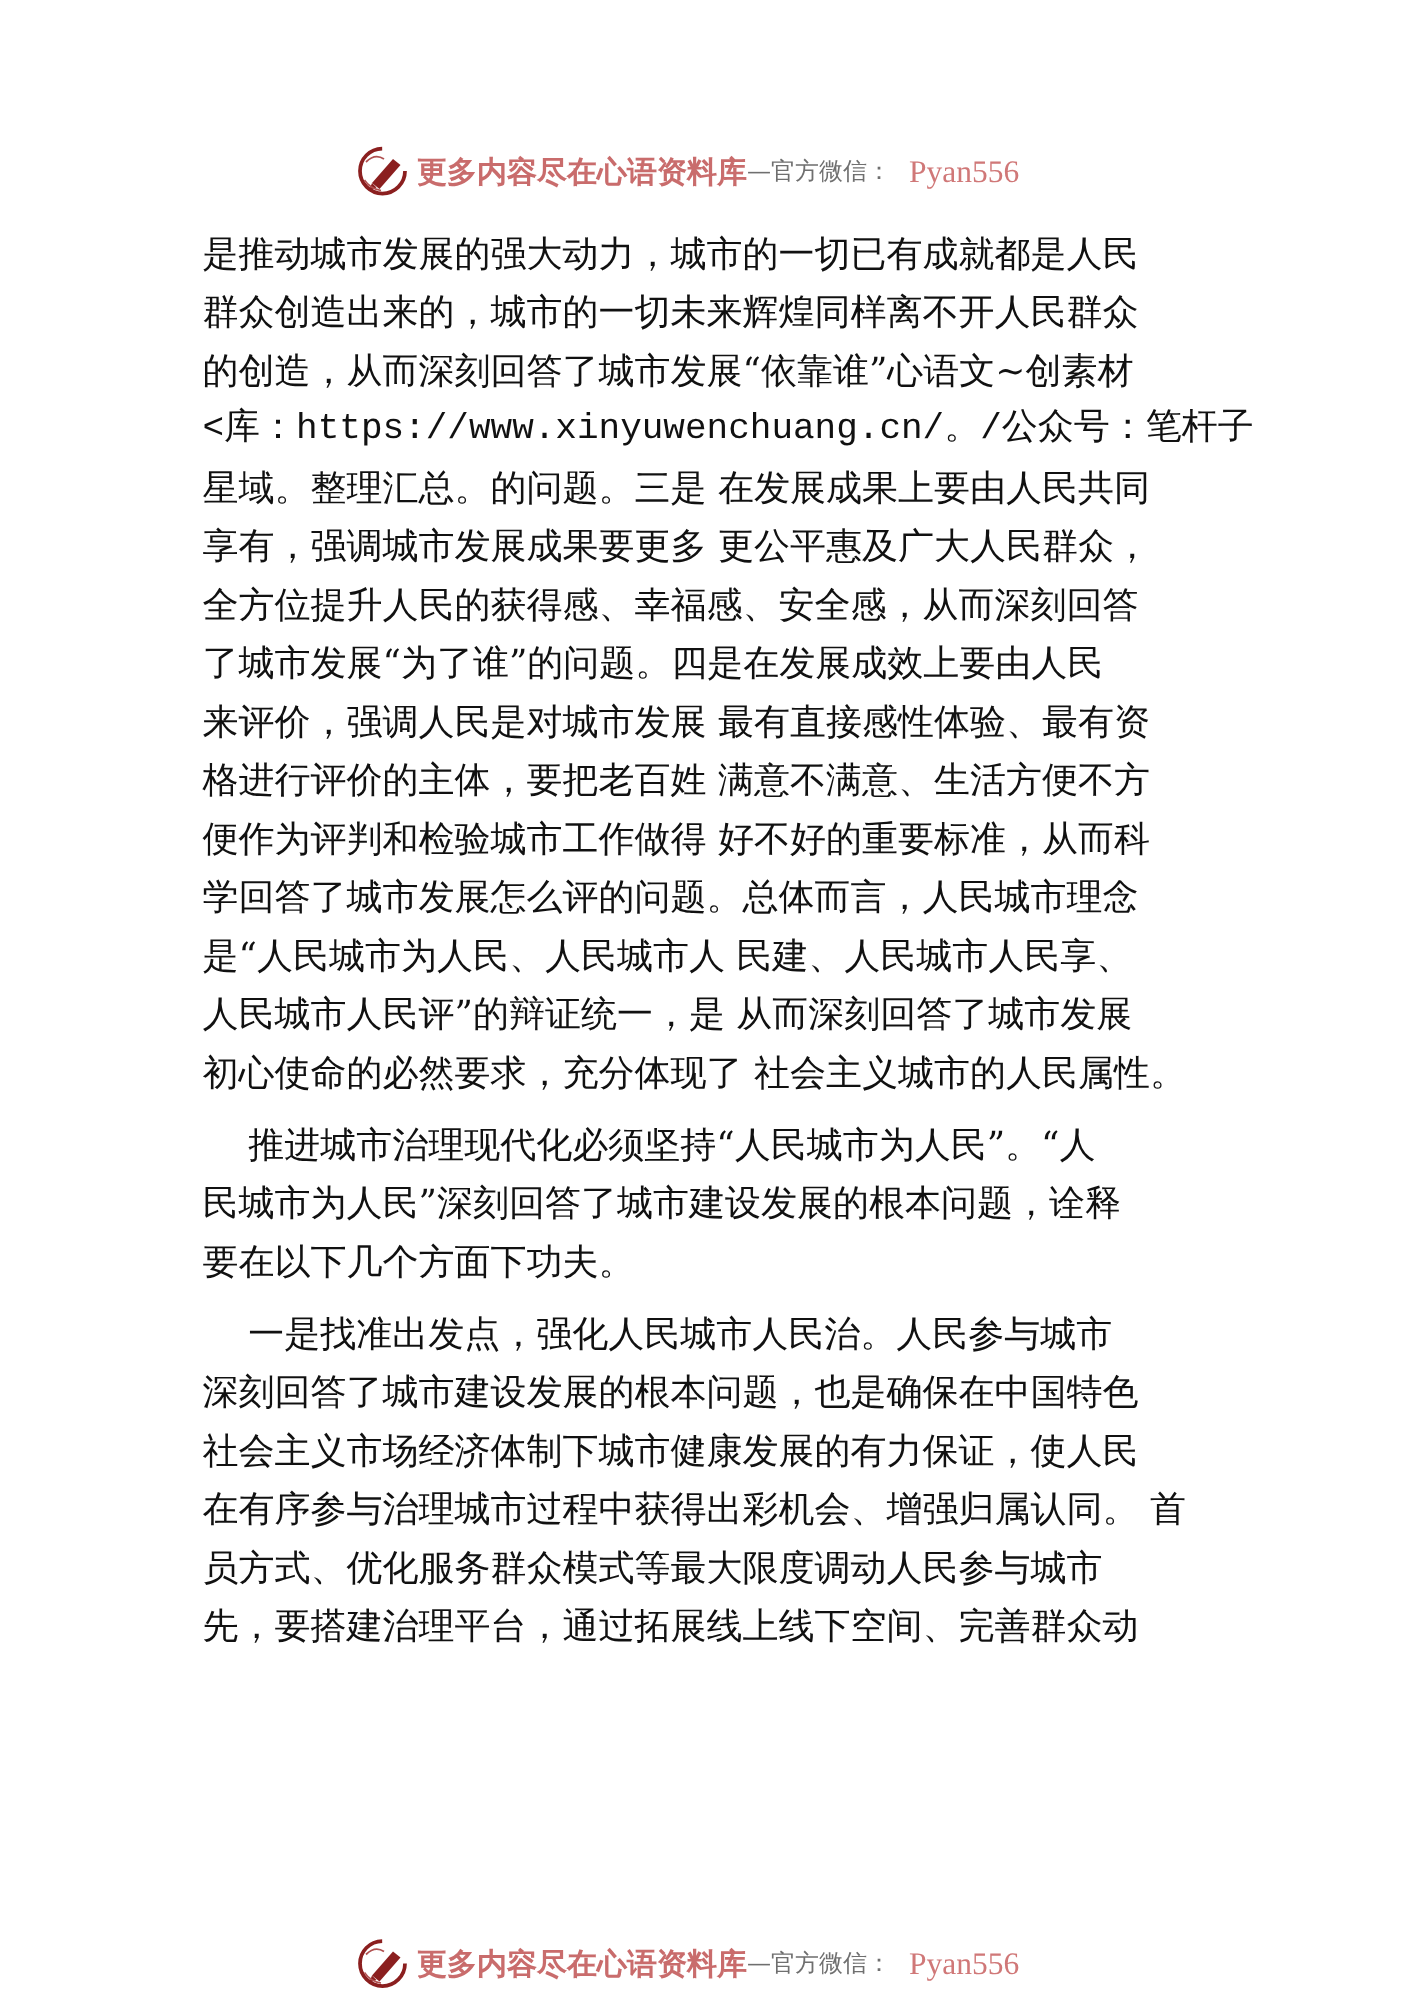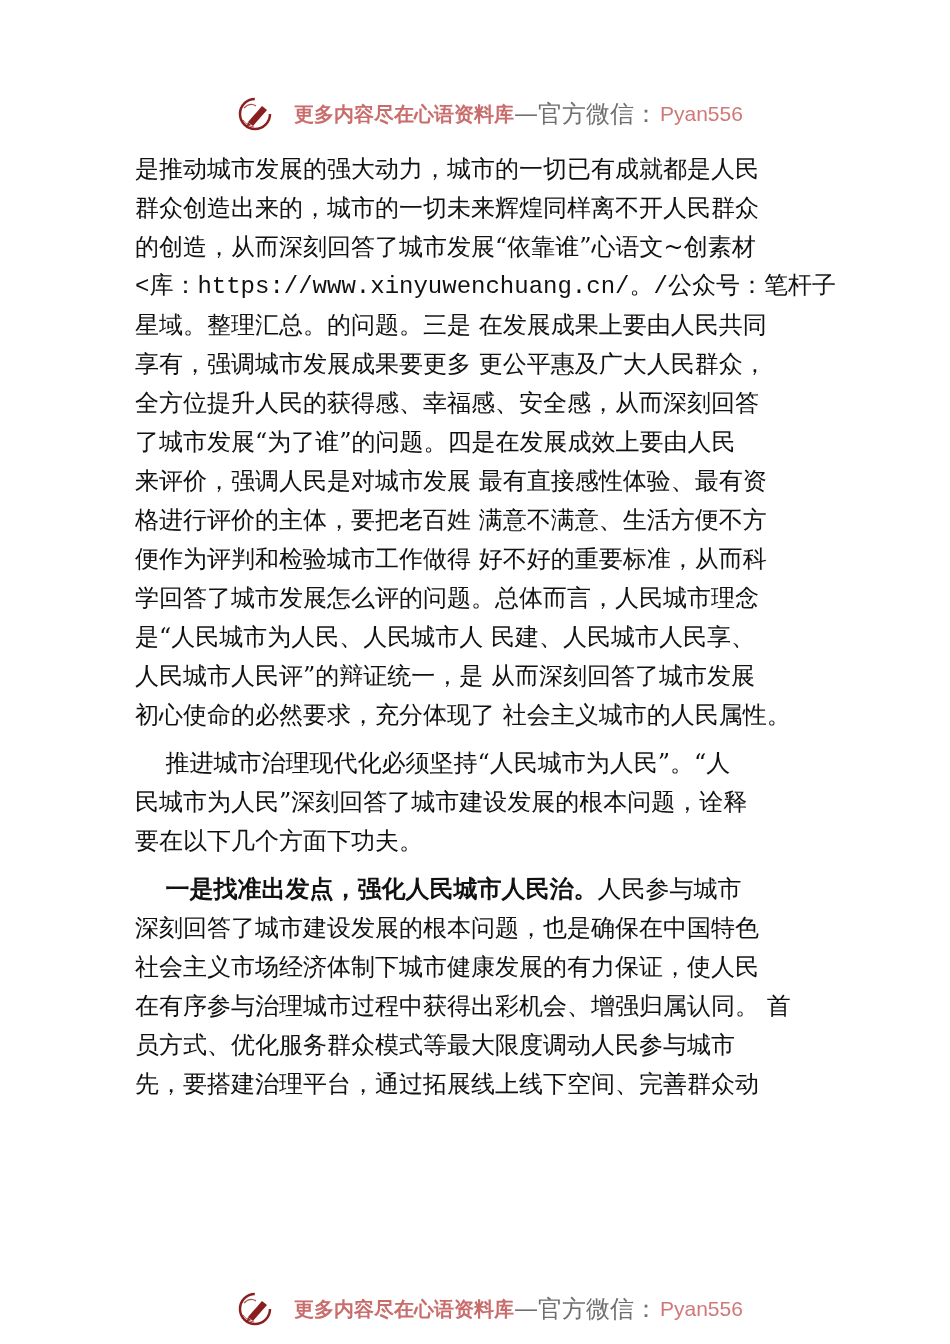--- a/index.html
+++ b/index.html
@@ -30,52 +30,51 @@
       height: 36px;
       margin-right: 4px;
       display: inline-block;
     }
     .banner .red-text {
       color: #c96c6c;
       font-size: 20px;
       font-family: "DejaVu Serif", serif;
       font-weight: bold;
       letter-spacing: 0px;
-      margin-left: 16px;
     }
     .banner .gray-text {
       color: #6f6f6f;
-      font-size: 24px;
+      font-size: 16px;
       font-family: "DejaVu Serif", serif;
     }
     .banner .wechat-id {
       color: #d07878;
       font-size: 21px;
-      font-family: Liberation Sans, sans-serif;
-      margin-left: 2px;
+      font-family: Liberation Serif, serif;
+      margin-left: 12px;
     }
     .content {
       position: absolute;
       left: 135px;
       top: 150px;
       width: 700px;
     }
     .line {
       height: 39px;
       line-height: 39px;
       font-size: 24px;
       white-space: pre;
       letter-spacing: 0px;
     }
     .para-gap {
       height: 9px;
     }
     .bold-lead {
       font-family: "DejaVu Sans", "Liberation Sans", sans-serif;
-      font-weight: bold;
+      font-weight: normal;
     }
     .mono {
       font-family: Liberation Mono, monospace;
     }
   </style>
 </head>
 <body>
 
 <div class="banner top">
   <span class="logo">

